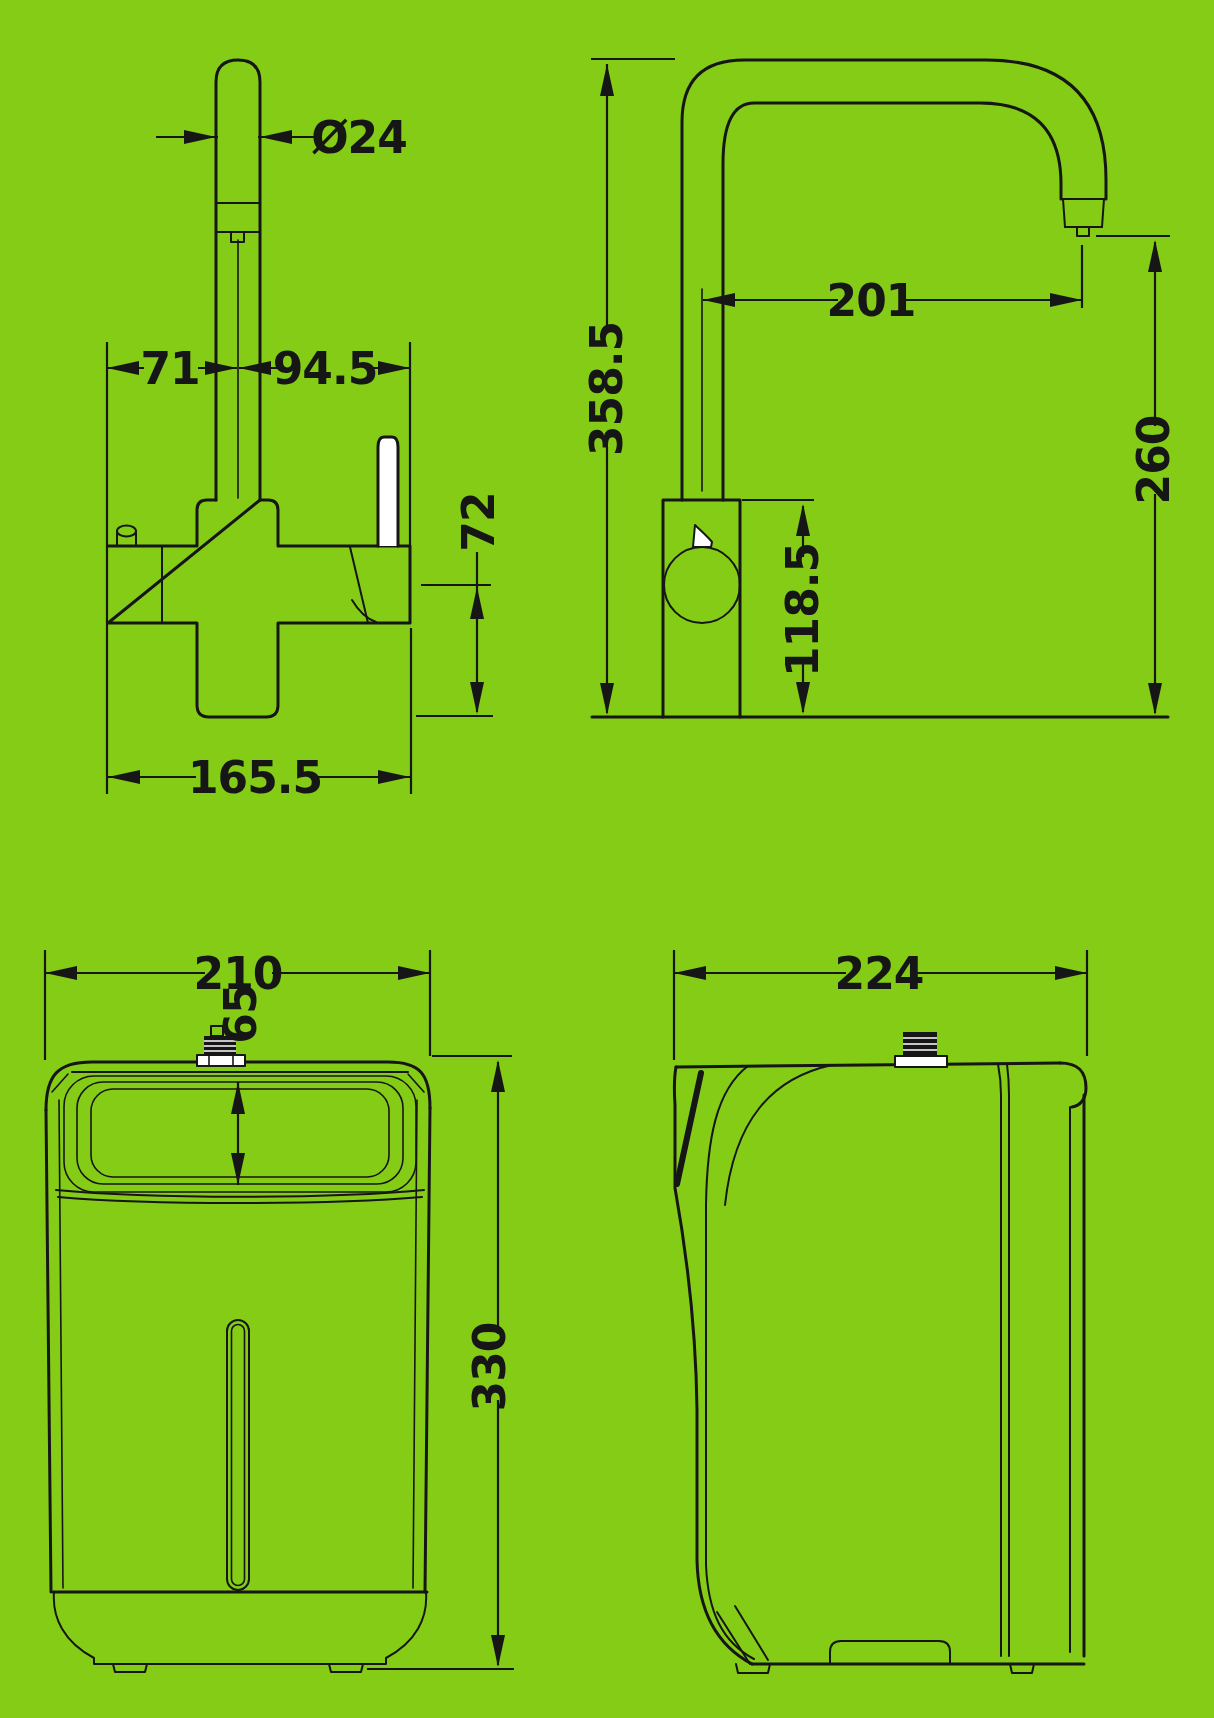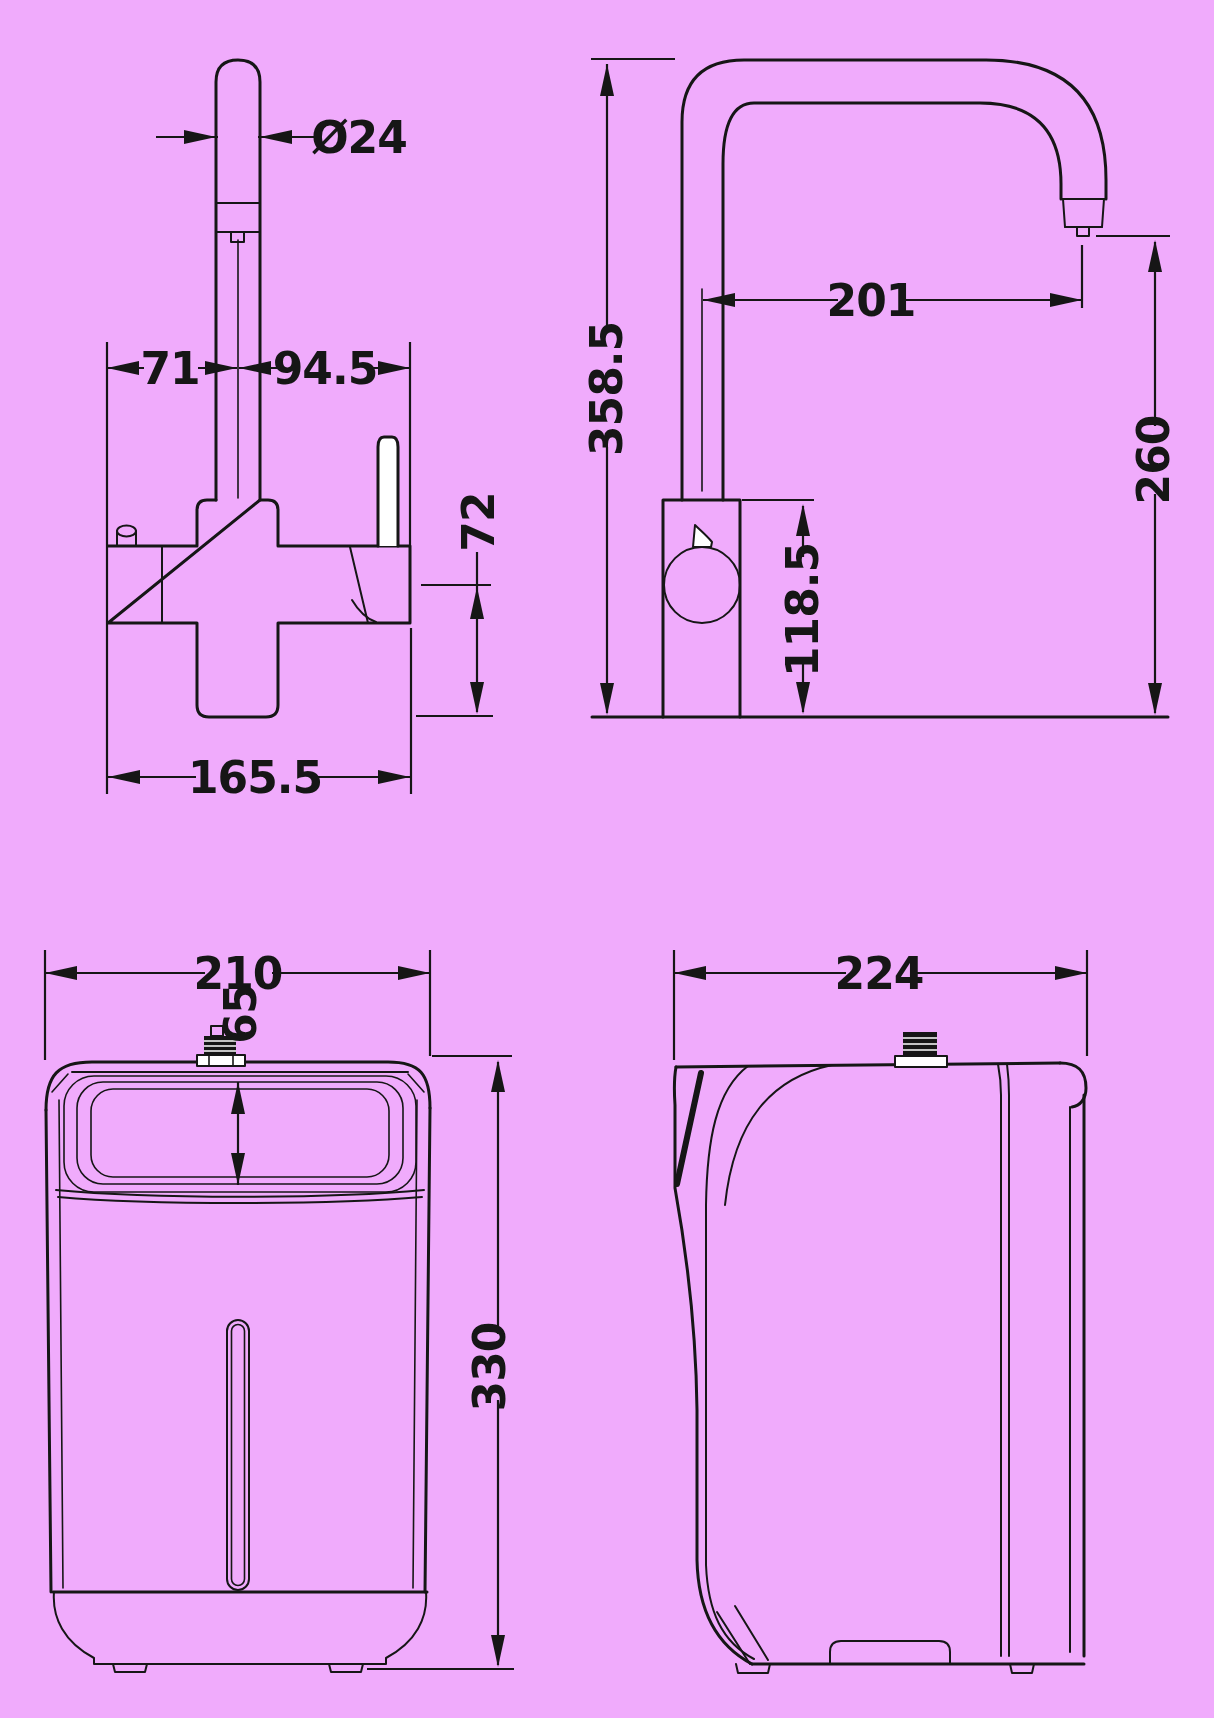--- a/index.html
+++ b/index.html
@@ -1,16 +1,16 @@
 <!DOCTYPE html>
 <html><head>
 <meta charset="utf-8">
 <style>
   html,body{margin:0;padding:0;background:#ffffff;}
-  #sheet{width:1214px;height:1718px;background:#f0abfc;position:relative;overflow:hidden;}
+  #sheet{width:1214px;height:1718px;background:#84cc16;position:relative;overflow:hidden;}
   svg{display:block;}
   .ol{fill:none;stroke:#161616;stroke-width:3;stroke-linejoin:round;stroke-linecap:round;}
   .thin{fill:none;stroke:#161616;stroke-width:2;stroke-linejoin:round;stroke-linecap:round;}
   .hair{fill:none;stroke:#161616;stroke-width:1.6;stroke-linecap:round;}
   .dim{fill:none;stroke:#161616;stroke-width:2.2;stroke-linecap:butt;}
   .thick{fill:none;stroke:#161616;stroke-width:6;stroke-linecap:round;}
   .arr{fill:#161616;stroke:none;}
   .blk{fill:#161616;stroke:none;}
   .wfill{fill:#ffffff;}
   text{font-family:"DejaVu Sans","Liberation Sans",sans-serif;font-weight:700;font-size:44px;

